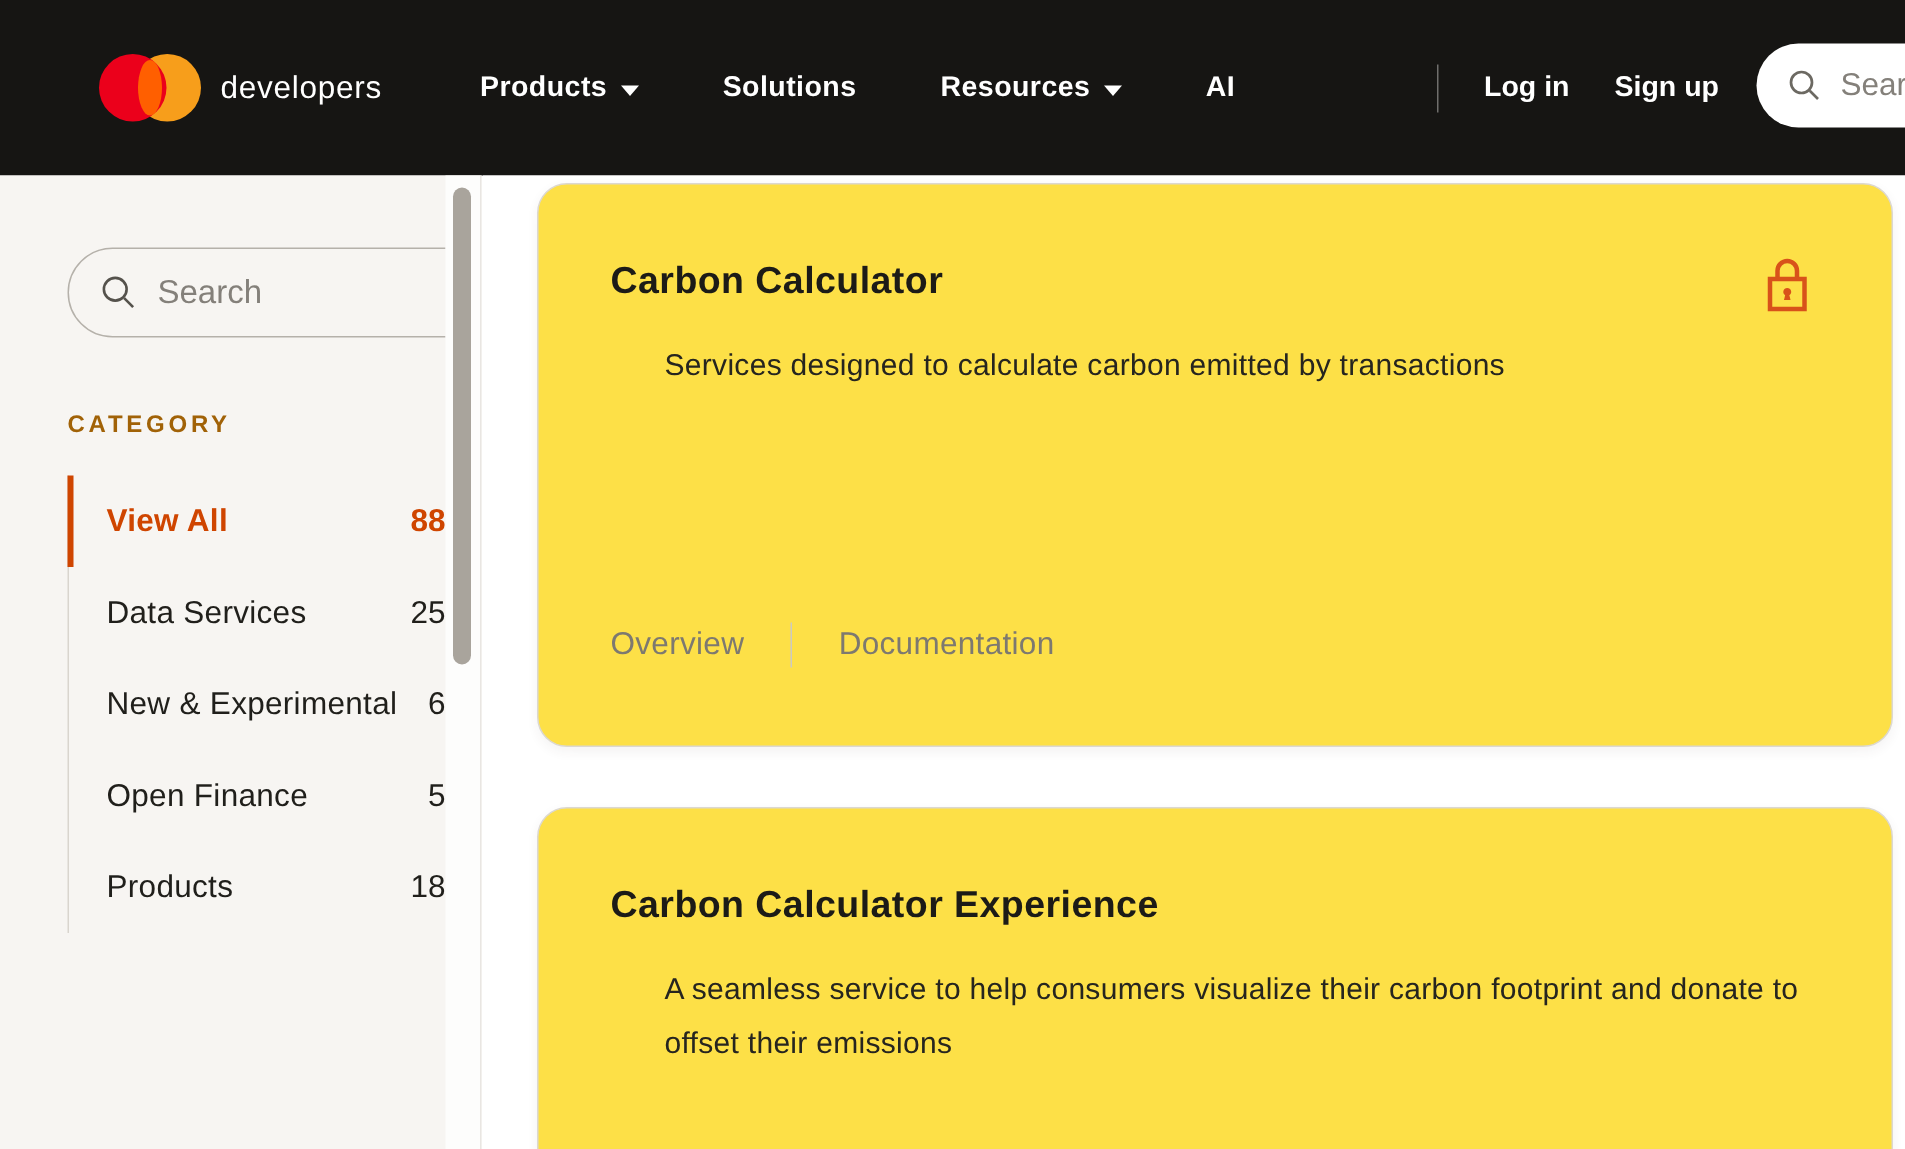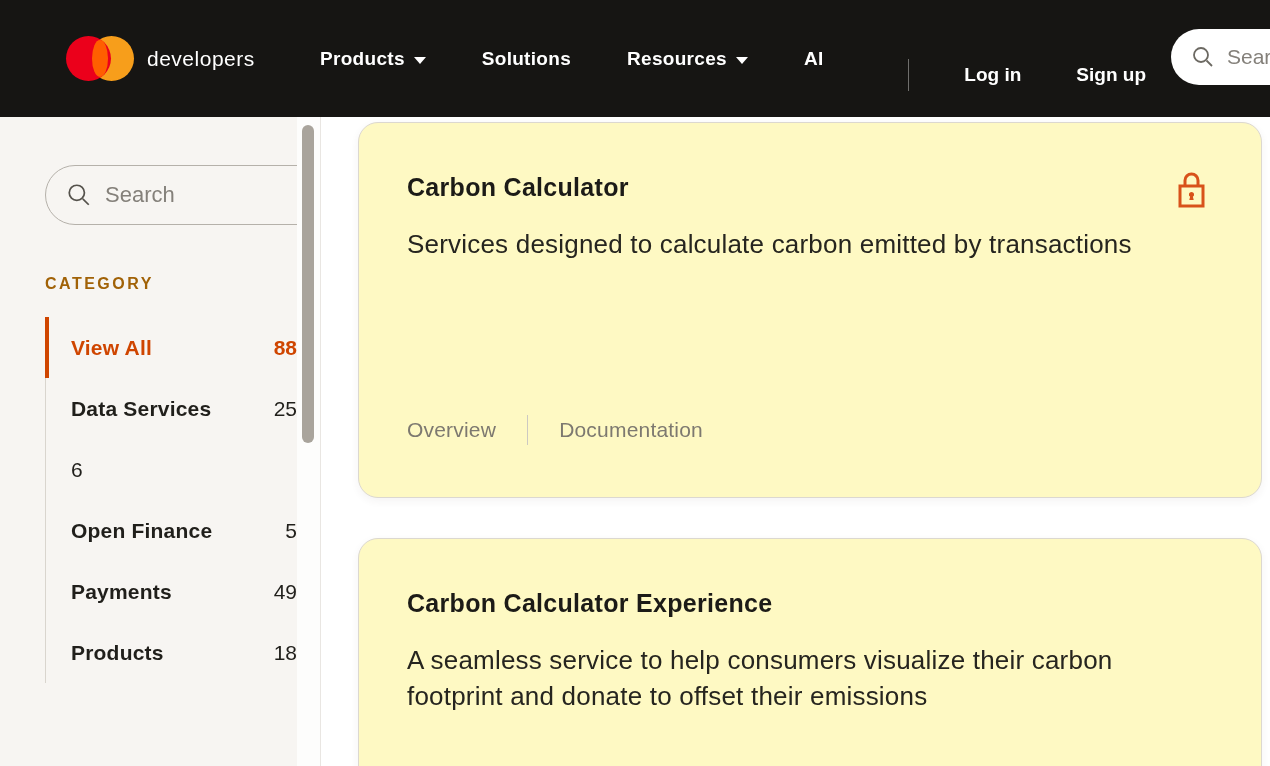--- a/index.html
+++ b/index.html
@@ -18,22 +18,22 @@
       border-radius:50%; background:#ff5f00; z-index:3; }
   .logo-text { color:#fff; font-size:21px; letter-spacing:.5px; margin-left:13px; }
 
   .nav { position:absolute; left:320px; top:0; height:117px; display:flex;
          align-items:center; gap:56px; }
   .nav-item { color:#fff; font-size:19px; font-weight:bold; letter-spacing:.3px;
               display:flex; align-items:center; cursor:pointer; white-space:nowrap; }
   .caret { width:0; height:0; border-left:6px solid transparent; border-right:6px solid transparent;
            border-top:7px solid #fff; margin-left:9px; margin-top:3px; }
 
-  .header-right { position:absolute; right:124px; top:16px; height:117px; display:flex;
-                  align-items:center; gap:55px;justify-content:flex-end; }
+  .header-right { position:absolute; right:124px; top:0; height:117px; display:flex;
+                  align-items:center; gap:30px;justify-content:flex-end; }
   .v-divider { width:1px; height:32px; background:#6f6e6c; }
   .auth-link { color:#fff; font-size:19px; font-weight:bold; cursor:pointer; white-space:nowrap; }
 
   .header-search { position:absolute; left:1171px; top:29px; width:220px; height:56px;
       background:#fff; border-radius:28px; display:flex; align-items:center; padding-left:20px; }
   .header-search input { border:none; outline:none; background:transparent; font-size:21px;
       color:#57544e; width:120px; margin-left:12px; font-family:"Liberation Sans",sans-serif; }
   .header-search input::placeholder { color:#84807a; opacity:1; }
 
   .mag-icon svg { display:block; }
@@ -53,38 +53,38 @@
       color:#403e39; width:180px; margin-left:13px; font-family:"Liberation Sans",sans-serif; }
   .side-search input::placeholder { color:#84807a; opacity:1; }
 
   .cat-heading { position:absolute; left:45px; top:158px; font-size:16px; font-weight:bold;
                  letter-spacing:2.5px; color:#a16207; }
 
   .cat-list { position:absolute; left:45px; top:200px; width:252px; list-style:none;
               border-left:1px solid #d9d5ce; }
   .cat-item { position:relative; height:61px; display:flex; align-items:center;
               justify-content:space-between; padding:0 0 0 25px; cursor:pointer; }
-  .cat-item .lbl { font-size:21px; color:#201f1b; letter-spacing:.2px; white-space:nowrap;font-weight:bold; }
+  .cat-item .lbl { font-size:21px; color:#201f1b; letter-spacing:.2px; white-space:nowrap; }
   .cat-item .cnt { font-size:21px; color:#201f1b; }
   .cat-item.active::before { content:""; position:absolute; left:-1px; top:0; bottom:0;
               width:4px; background:#cf4500; }
   .cat-item.active .lbl, .cat-item.active .cnt { color:#cf4500; font-weight:bold; }
 
   
   .main { position:absolute; left:322px; top:117px; width:948px; height:649px;
           background:#fff; overflow:hidden; }
-  .card { position:relative; margin-left:36px; width:904px; background:#fef9c3;
+  .card { position:relative; margin-left:36px; width:904px; background:#fde047;
           border:1px solid #dcd8d0; border-radius:20px;
           box-shadow:0 3px 8px rgba(60,55,45,.06); padding:50px 48px 52px 48px;
           display:flex; flex-direction:column; }
   .card-1 { margin-top:5px; height:376px; }
   .card-2 { margin-top:40px; height:380px; }
   .card-title { font-size:25px; font-weight:bold; color:#1c1b17; letter-spacing:.3px; }
-  .card-desc { margin-top:24px; font-size:26px; color:#26251f; letter-spacing:.2px;
-               line-height:36px; max-width:820px; }
+  .card-desc { margin-top:24px; font-size:20px; color:#26251f; letter-spacing:.2px;
+               line-height:36px; max-width:820px;margin-left:36px; }
   .card-links { margin-top:auto; display:flex; align-items:center; gap:31px; }
   .card-link { font-size:21px; color:#7d7970; cursor:pointer; letter-spacing:.2px; }
   .link-divider { width:1px; height:30px; background:#ccc9c2; }
   .lock { position:absolute; top:48px; right:56px; }
 </style>
 </head>
 <body>
 
 <div class="header">
   <div class="logo-wrap">
@@ -147,29 +147,26 @@
     <ul class="cat-list">
       <li class="cat-item active">
         <span class="lbl">View All</span>
         <span class="cnt">88</span>
       </li>
       <li class="cat-item">
         <span class="lbl">Data Services</span>
         <span class="cnt">25</span>
       </li>
       <li class="cat-item">
+        <span class="lbl">New &amp; Experimental</span>
         <span class="cnt">6</span>
       </li>
       <li class="cat-item">
         <span class="lbl">Open Finance</span>
         <span class="cnt">5</span>
-      </li>
-      <li class="cat-item">
-        <span class="lbl">Payments</span>
-        <span class="cnt">49</span>
       </li>
       <li class="cat-item">
         <span class="lbl">Products</span>
         <span class="cnt">18</span>
       </li>
     </ul>
   </div>
 
   <div class="scroll-gutter">
     <div class="scroll-thumb"></div>

